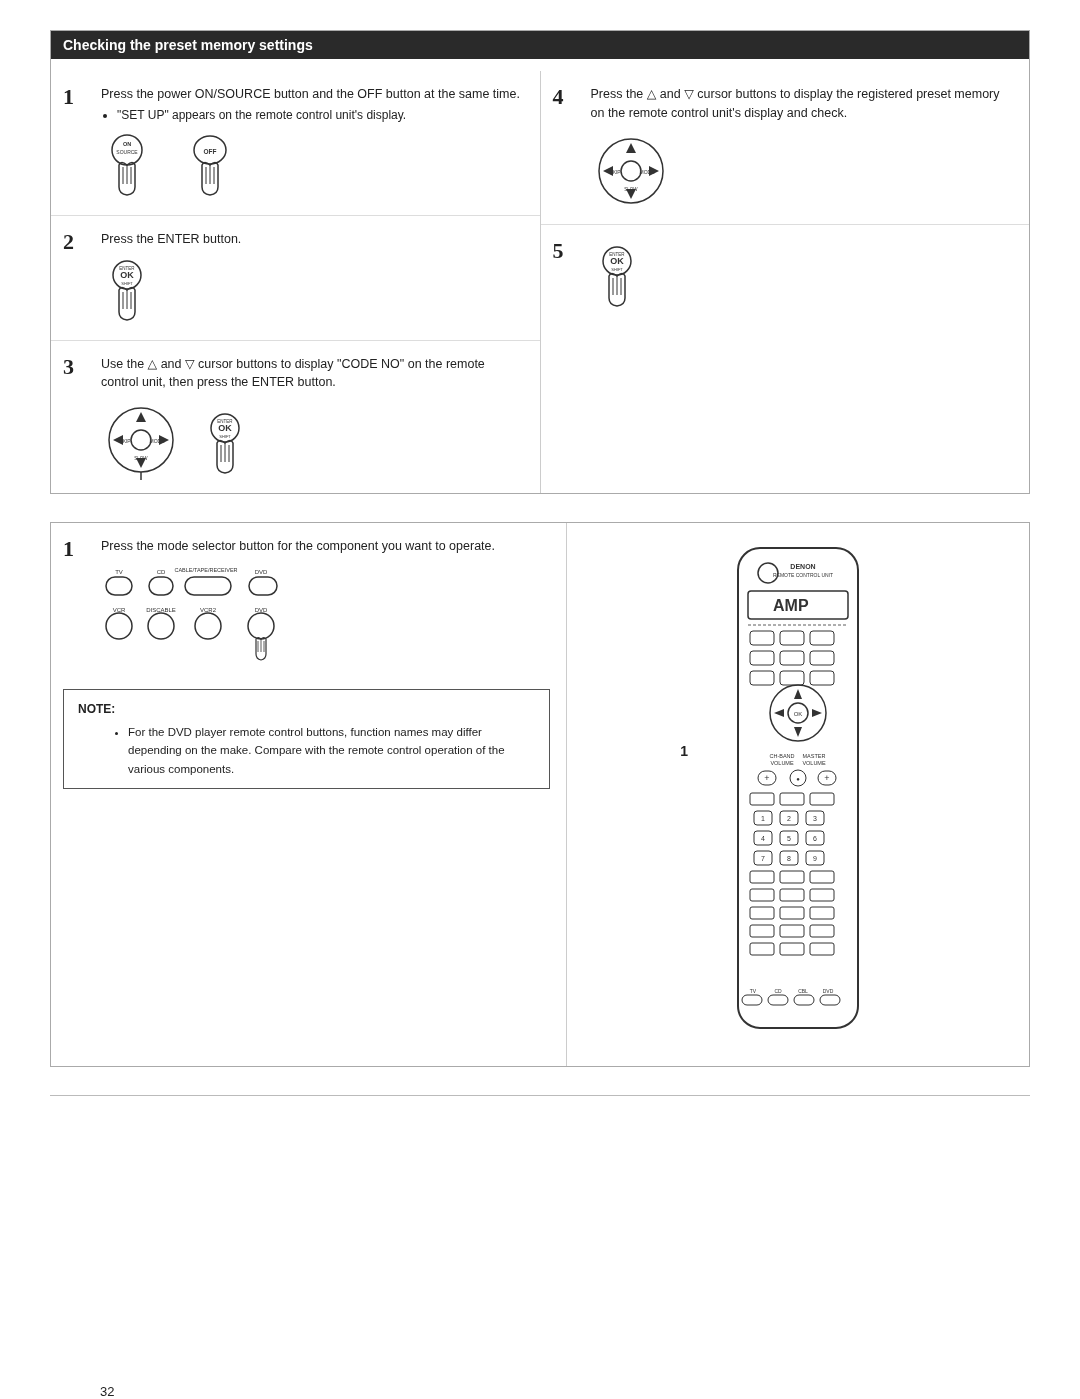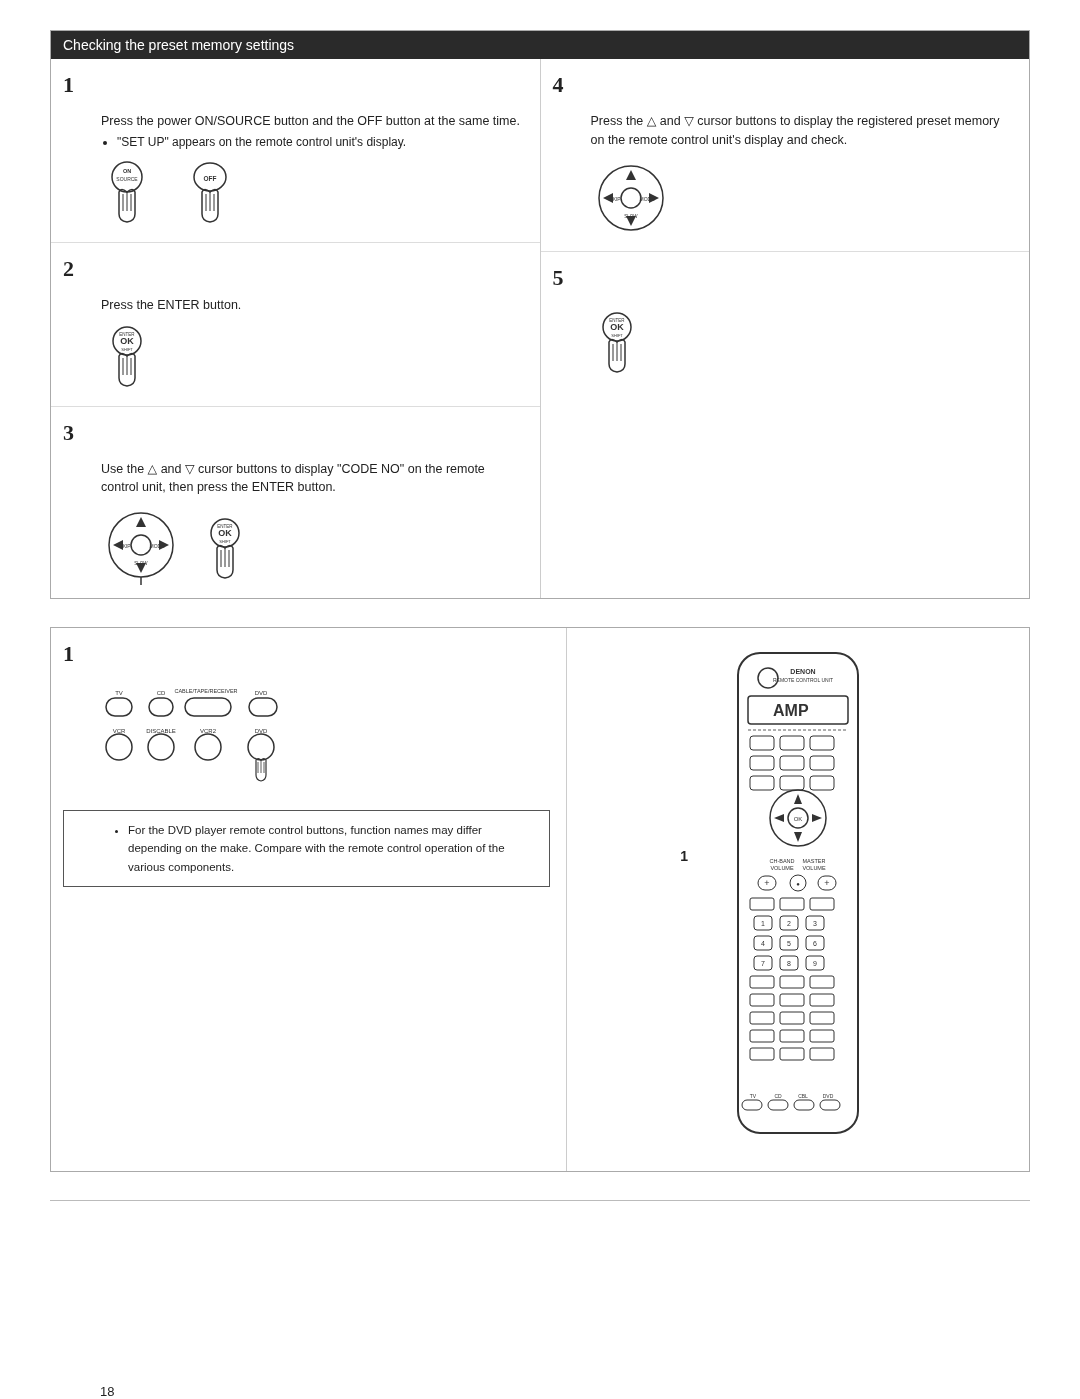--- a/index.html
+++ b/index.html
@@ -9,24 +9,24 @@
       font-size: 13px;
       color: #222;
       width: 1080px;
       min-height: 1399px;
       padding: 30px 50px 40px 50px;
     }
 
     .section-header {
       background: #2a2a2a;
       color: #fff;
-      font-weight: normal;
+      font-weight: bold;
       font-size: 14px;
       padding: 6px 12px;
-      margin-bottom: 0;
+      margin-bottom: 12px;
     }
 
     .section-box {
       border: 1.5px solid #aaa;
       margin-bottom: 28px;
     }
 
     .section-content {
       padding: 0;
     }
@@ -63,21 +63,20 @@
       font-size: 22px;
       font-weight: bold;
       min-width: 28px;
       margin-right: 10px;
       line-height: 1.1;
       font-family: serif;
     }
 
     .step-body {
       flex: 1;
-      margin-top: 39px;
     }
 
     .step-text {
       font-size: 12.5px;
       line-height: 1.5;
       margin-bottom: 8px;
     }
 
     .step-text ul {
       margin-left: 16px;
@@ -336,20 +335,21 @@
   </div>
 
   <div class="section-box section2">
     <div class="section-content">
       <div class="two-col-section2">
 
         <div class="col-left-s2">
           <div class="step-row" style="border-bottom:none;">
             <div class="step-num">1</div>
             <div class="step-body">
+              <div class="step-text">Press the mode selector button for the component you want to operate.</div>
               <div class="step-images">
 
                 <div>
                   <svg width="200" height="100" viewBox="0 0 200 100">
 
                     <text x="18" y="10" text-anchor="middle" font-size="6" fill="#333">TV</text>
                     <text x="60" y="10" text-anchor="middle" font-size="6" fill="#333">CD</text>
                     <text x="105" y="8" text-anchor="middle" font-size="5.5" fill="#333">CABLE/TAPE/RECEIVER</text>
                     <text x="160" y="10" text-anchor="middle" font-size="6" fill="#333">DVD</text>
 
@@ -372,20 +372,21 @@
                     <line x1="157" y1="77" x2="157" y2="88" stroke="#333" stroke-width="0.8"></line>
                     <line x1="160" y1="75" x2="160" y2="88" stroke="#333" stroke-width="0.8"></line>
                     <line x1="163" y1="77" x2="163" y2="88" stroke="#333" stroke-width="0.8"></line>
                   </svg>
                 </div>
               </div>
             </div>
           </div>
 
           <div class="note-box">
+            <div class="note-title">NOTE:</div>
             <ul>
               <li>For the DVD player remote control buttons, function names may differ depending on the make.  Compare with the remote control operation of the various components.</li>
             </ul>
           </div>
         </div>
 
         <div class="col-right-s2">
           <div style="position:relative;">
             
             <div style="position:absolute; left:-18px; top:200px; font-size:14px; font-weight:bold;">1</div>
@@ -491,15 +492,15 @@
             </svg>
           </div>
         </div>
 
       </div>
     </div>
   </div>
 
   <div class="bottom-rule"></div>
 
-  <div class="page-num">18</div>
+  <div class="page-num">32</div>
 
 </div>
 
 </body></html>

